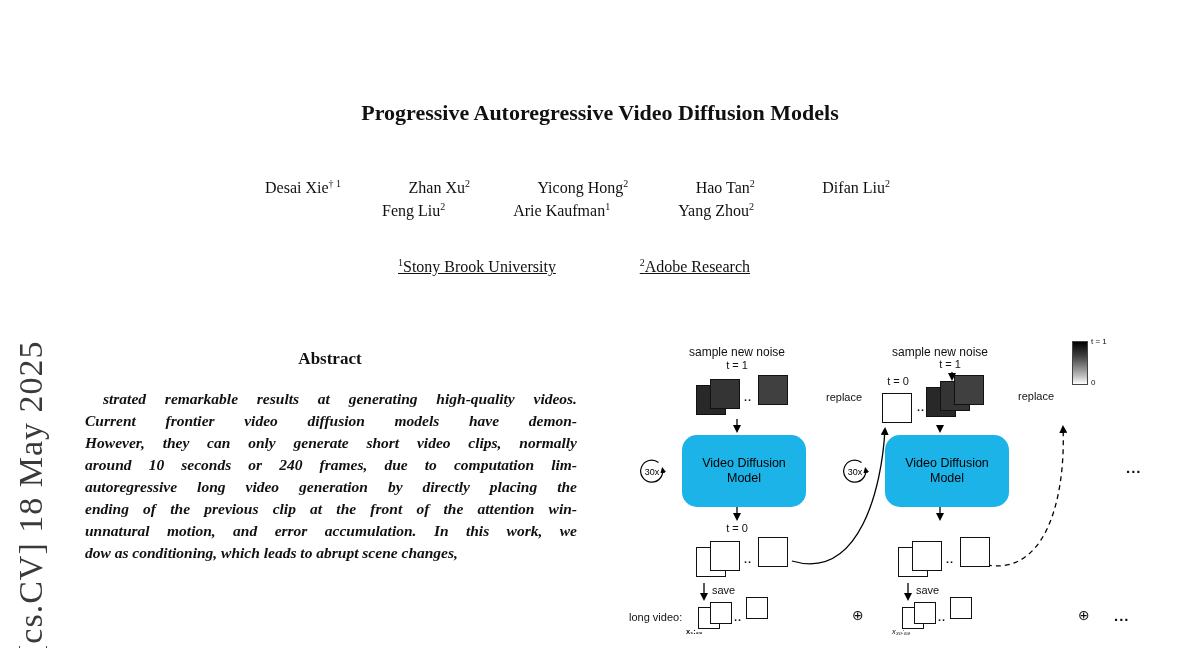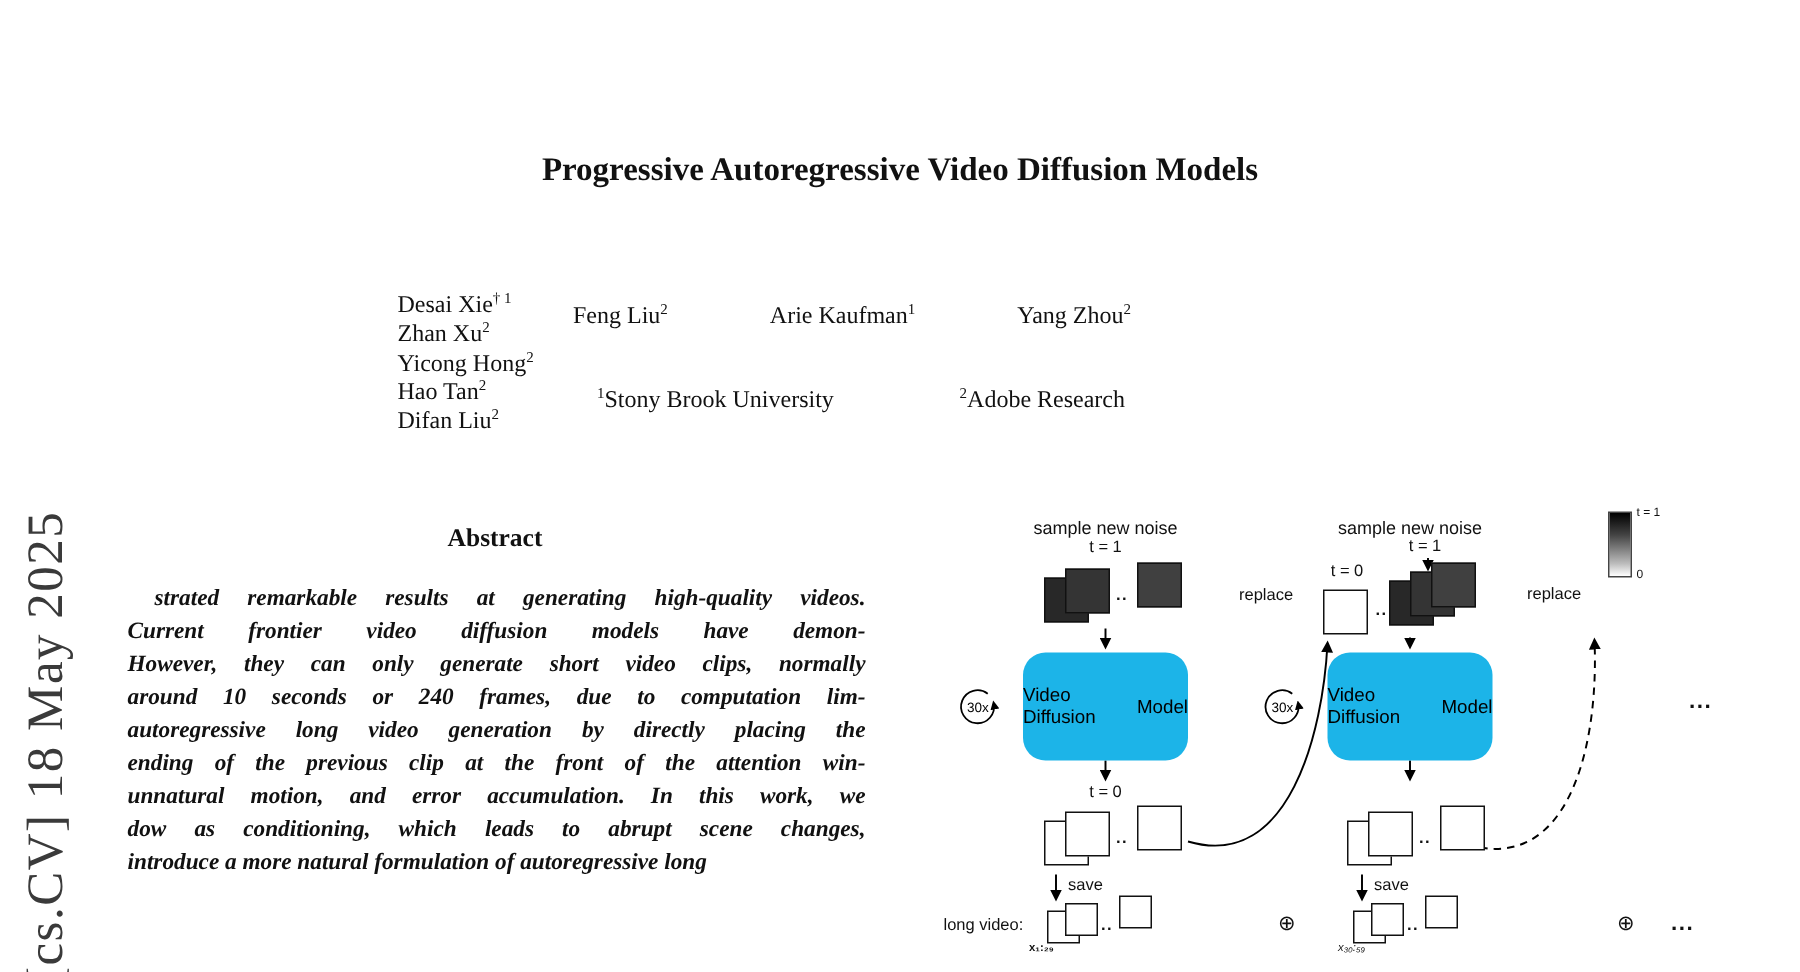--- a/index.html
+++ b/index.html
@@ -8,21 +8,21 @@
     position:relative; width:1200px; height:648px; overflow:hidden;
     background:#fff; font-family:"Liberation Serif", serif; color:#111;
   }
   .abs { position:absolute; }
 
   
   .title { left:0; top:100px; width:1200px; text-align:center;
            font-size:22px; font-weight:bold; }
   .authors-row { display:flex; justify-content:space-between; font-size:16px; }
   .author sup { font-size:10px; }
-  .affils { display:flex; justify-content:space-between; font-size:16px; }
+  .affils { display:flex; justify-content:space-between; font-size:16px;text-decoration:underline; }
   .affil sup { font-size:10px; }
 
   
   .stamp { left:12px; top:656px; width:420px;
            transform-origin:0 0; transform:rotate(-90deg);
            font-size:34px; letter-spacing:1px; color:#3a3a3a;
            font-family:"Liberation Serif", serif; white-space:nowrap; }
 
   
   .abstract-head { left:85px; top:349px; width:490px; text-align:center;
@@ -42,41 +42,41 @@
   .lbl.small { font-size:11px; }
   .lbl.tiny { font-size:8px; }
   .lbl.center { transform:translateX(-50%); }
   .frame { position:absolute; width:30px; height:30px;
            border:1.6px solid #111; background:#fff; }
   .frame.dark  { background:#343434; }
   .frame.dark2 { background:#404040; }
   .frame.dark3 { background:#282828; }
   .frame.sm { width:22px; height:22px; border-width:1.3px; }
   .fdots { position:absolute; font-size:11px; font-weight:bold; color:#111; letter-spacing:1px; }
-  .model-box { position:absolute; width:110px; height:72px; border-radius:15px;
-               background:#1cb4e8; display:flex; 
+  .model-box { position:absolute; width:124px; height:72px; border-radius:15px;
+               background:#1cb4e8; display:flex; flex-direction:column;
                align-items:center; justify-content:center;
                font-size:12.5px; color:#000; line-height:15px; }
   .loop { position:absolute; width:28px; height:28px; }
   .oplus { position:absolute; font-size:14px; color:#111; }
   .mid-dots { position:absolute; font-size:15px; font-weight:bold; color:#111; letter-spacing:1px; }
   .colorbar { position:absolute; width:16px; height:44px; border:1px solid #444;
               background:linear-gradient(to bottom,#000 0%,#444 35%,#bbb 80%,#fff 100%); }
   .cliplabel { position:absolute; font-size:7.5px; color:#111; white-space:nowrap; }
 </style>
 </head>
 <body>
 
 <div class="page">
 
   <div class="abs stamp">[cs.CV] 18 May 2025</div>
 
   <div class="abs title">Progressive Autoregressive Video Diffusion Models</div>
 
-  <div class="abs authors-row" style="left:265px; top:194px; width:625px;flex-direction:column;">
+  <div class="abs authors-row" style="left:265px; top:178px; width:625px;">
     <span class="author"><span>Desai Xie</span><sup>† 1</sup></span>
     <span class="author"><span>Zhan Xu</span><sup>2</sup></span>
     <span class="author"><span>Yicong Hong</span><sup>2</sup></span>
     <span class="author"><span>Hao Tan</span><sup>2</sup></span>
     <span class="author"><span>Difan Liu</span><sup>2</sup></span>
   </div>
 
   <div class="abs authors-row" style="left:382px; top:201px; width:372px;">
     <span class="author"><span>Feng Liu</span><sup>2</sup></span>
     <span class="author"><span>Arie Kaufman</span><sup>1</sup></span>
@@ -91,21 +91,20 @@
   <div class="abs abstract-head">Abstract</div>
   <div class="abs abstract-body">
     <div class="abs-line">strated remarkable results at generating high-quality videos.</div>
     <div class="abs-line">Current frontier video diffusion models have demon-</div>
     <div class="abs-line">However, they can only generate short video clips, normally</div>
     <div class="abs-line">around 10 seconds or 240 frames, due to computation lim-</div>
     <div class="abs-line">autoregressive long video generation by directly placing the</div>
     <div class="abs-line">ending of the previous clip at the front of the attention win-</div>
     <div class="abs-line">unnatural motion, and error accumulation. In this work, we</div>
     <div class="abs-line">dow as conditioning, which leads to abrupt scene changes,</div>
-    <div class="abs-line">introduce a more natural formulation of autoregressive long</div>
   </div>
 
   <div class="abs figure">
 
     <svg class="fig-svg" width="565" height="313" viewBox="0 0 565 313">
       <defs>
         <marker id="ah" markerWidth="8" markerHeight="8" refX="6" refY="4" orient="auto" markerUnits="userSpaceOnUse">
           <path d="M0,0 L8,4 L0,8 z" fill="#000"></path>
         </marker>
       </defs>

